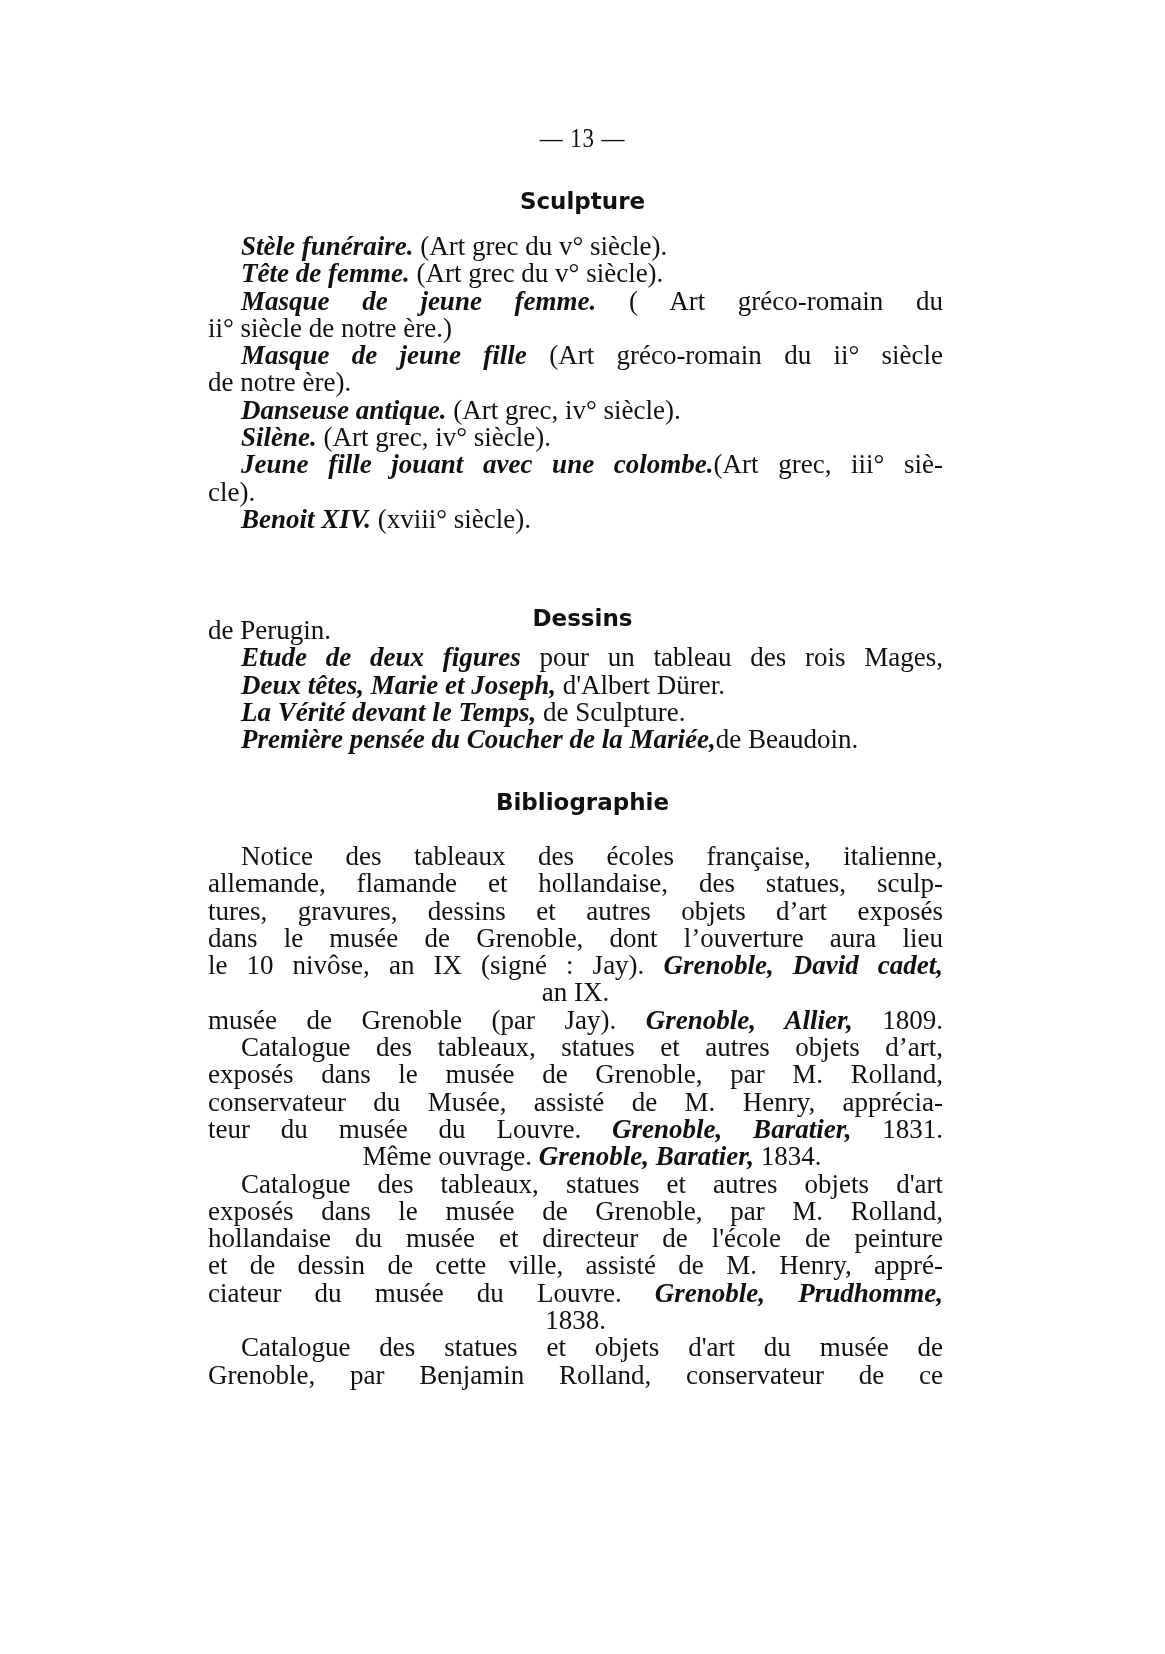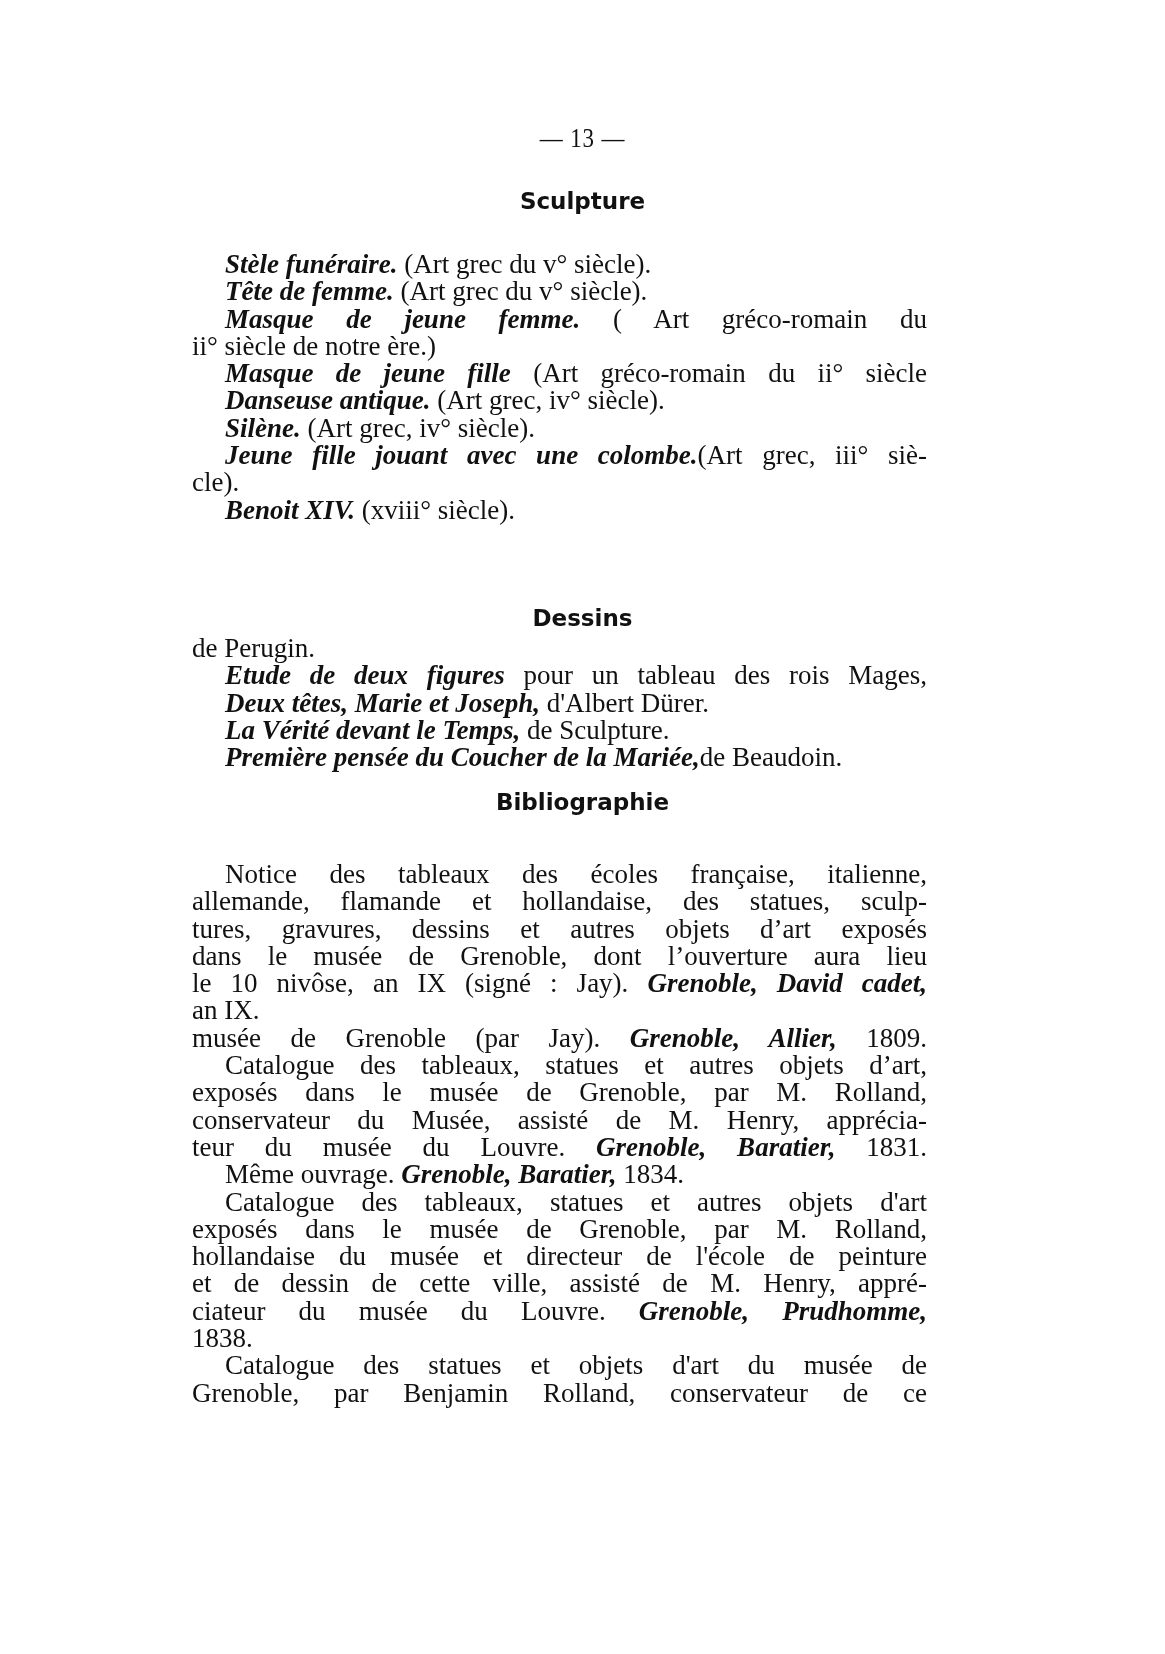--- a/index.html
+++ b/index.html
@@ -2,39 +2,40 @@
 <html><head>
 <meta charset="utf-8">
 <style>
   html, body { margin: 0; padding: 0; background: #ffffff; }
   body { width: 1165px; height: 1654px; position: relative; overflow: hidden; color: #111111;
          font-family: "Liberation Serif", "DejaVu Serif", serif; }
   .page-number { position: absolute; top: 123px; left: 0; width: 1165px; text-align: center;
                  font-size: 27px; letter-spacing: 1px; transform: scaleX(0.85); }
   .heading { position: absolute; left: 0; width: 1165px; text-align: center;
              font-family: "DejaVu Sans", sans-serif; font-weight: bold; font-size: 23px; }
-  .block { position: absolute; left: 192px; width: 735px; margin-top: 18px; }
+  .block { position: absolute; left: 208px; width: 735px; }
   .line { height: 27.3px; line-height: 27.3px; font-size: 27px; white-space: nowrap; }
   .line.j { text-align: justify; text-align-last: justify; }
   .line.ind { padding-left: 33px; }
-  .block.bib .line { height: 27.3px; }
+  .block.bib .line { height: 27.3px; text-align: center; }
   i { font-style: italic; font-weight: bold; }
 </style>
 </head>
 <body>
 
 <div class="page-number">— 13 —</div>
 
 <div class="heading" style="top:188px;">Sculpture</div>
 <div class="block" style="top:233px;">
   <div class="line ind"><i>Stèle funéraire.</i><span> (Art grec du v° siècle).</span></div>
   <div class="line ind"><i>Tête de femme.</i><span> (Art grec du v° siècle).</span></div>
   <div class="line ind j"><i>Masque de jeune femme.</i><span> ( Art gréco-romain du</span></div>
   <div class="line"><i></i><span>ii° siècle de notre ère.)</span></div>
   <div class="line ind j"><i>Masque de jeune fille</i><span> (Art gréco-romain du ii° siècle</span></div>
+  <div class="line"><i></i><span>de notre ère).</span></div>
   <div class="line ind"><i>Danseuse antique.</i><span> (Art grec, iv° siècle).</span></div>
   <div class="line ind"><i>Silène.</i><span> (Art grec, iv° siècle).</span></div>
   <div class="line ind j"><i>Jeune fille jouant avec une colombe.</i><span>(Art grec, iii° siè-</span></div>
   <div class="line"><i></i><span>cle).</span></div>
   <div class="line ind"><i>Benoit XIV.</i><span> (xviii° siècle).</span></div>
 </div>
 
 <div class="heading" style="top:568px;margin-top:37px;">Dessins</div>
 <div class="block" style="top:617px;">
   <div class="line"><i></i><span>de Perugin.</span></div>

